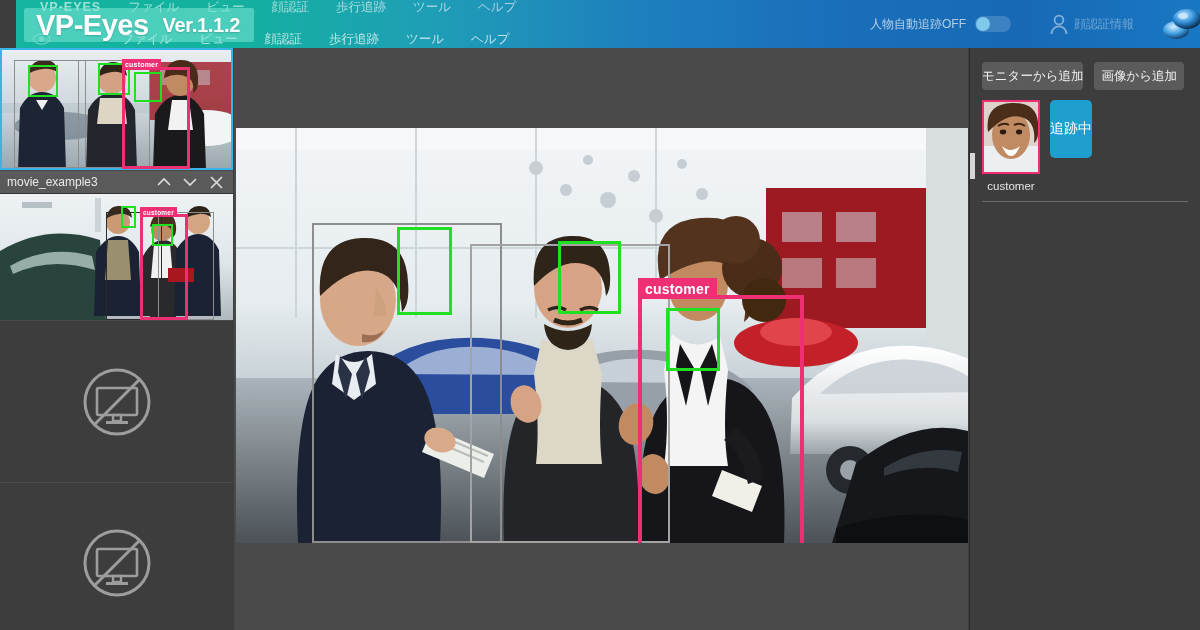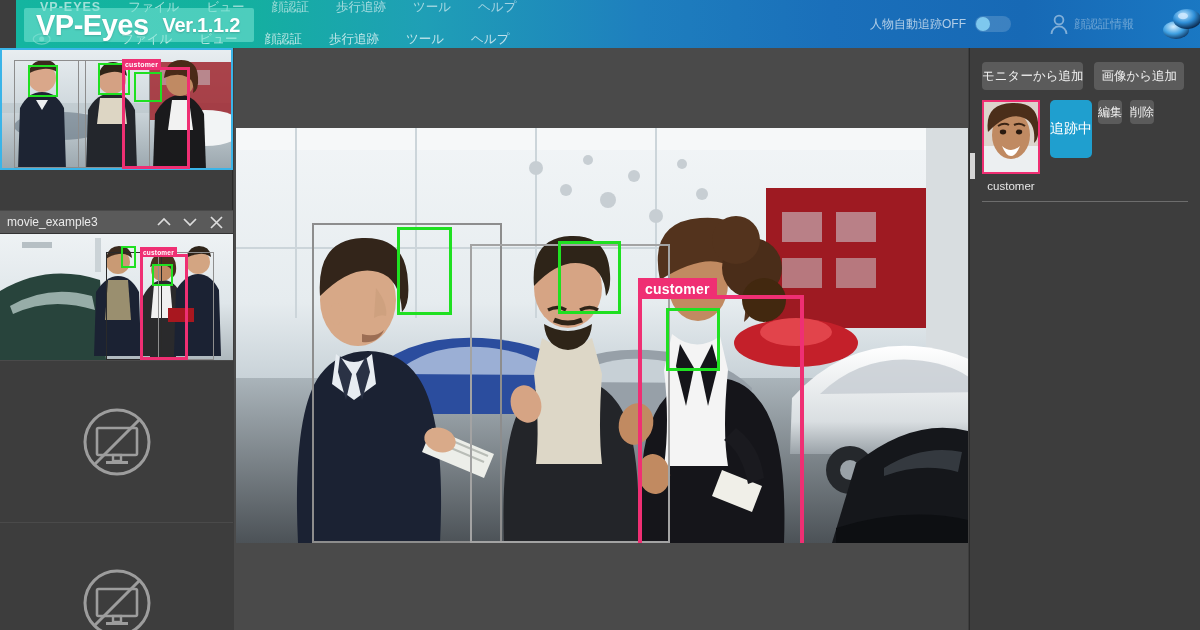--- a/index.html
+++ b/index.html
@@ -93,21 +93,21 @@
     position: absolute; left: 0; top: 48px; width: 233px; height: 582px;
     background: #3d3d3d; border-right: 1px solid #2b2b2b;
   }
   .thumb-card { position: relative; width: 233px; }
   .thumb-img { position: relative; width: 233px; height: 122px; overflow: hidden; background:#96a2a8; }
   .thumb-sel { outline: 2px solid #3ab4e8; outline-offset: -2px; }
 
   .thumb-bar {
     height: 24px; width: 233px; background: #5a5a5a;
     display: flex; align-items: center; padding: 0 4px 0 7px;
-    border-top: 1px solid #494949; border-bottom: 1px solid #333; margin-top: 40px;
+    border-top: 1px solid #494949; border-bottom: 1px solid #333;
   }
   .thumb-name {
     font-size: 12px; color: #eaeaea; flex: 1; white-space: nowrap; overflow: hidden;
   }
   .tb-btn {
     width: 26px; height: 22px; display: flex; align-items: center; justify-content: center;
     color: #d8d8d8;
   }
   .empty-slot {
     width: 233px; height: 123px; background: #3d3d3d;
@@ -550,24 +550,20 @@
             <path d="M18 44 q9 8 18 0 q-4 10-9 10 q-5 0-9-10z" fill="#ffffff"></path>
             <path d="M14 24 q6-4 11-1" stroke="#3a2415" stroke-width="2" fill="none"></path>
             <path d="M30 23 q6-3 11 1" stroke="#3a2415" stroke-width="2" fill="none"></path>
           </svg>
         </div>
         <div class="person-name">customer</div>
       </div>
 
       <div class="person-actions">
         <div class="track-btn">追跡中</div>
-        <div class="small-btns">
-          <div class="sm-btn">編集</div>
-          <div class="sm-btn">削除</div>
-        </div>
       </div>
     </div>
 
     <div class="rp-sep"></div>
 
   </div>
 
 </div>
 
 </body></html>

